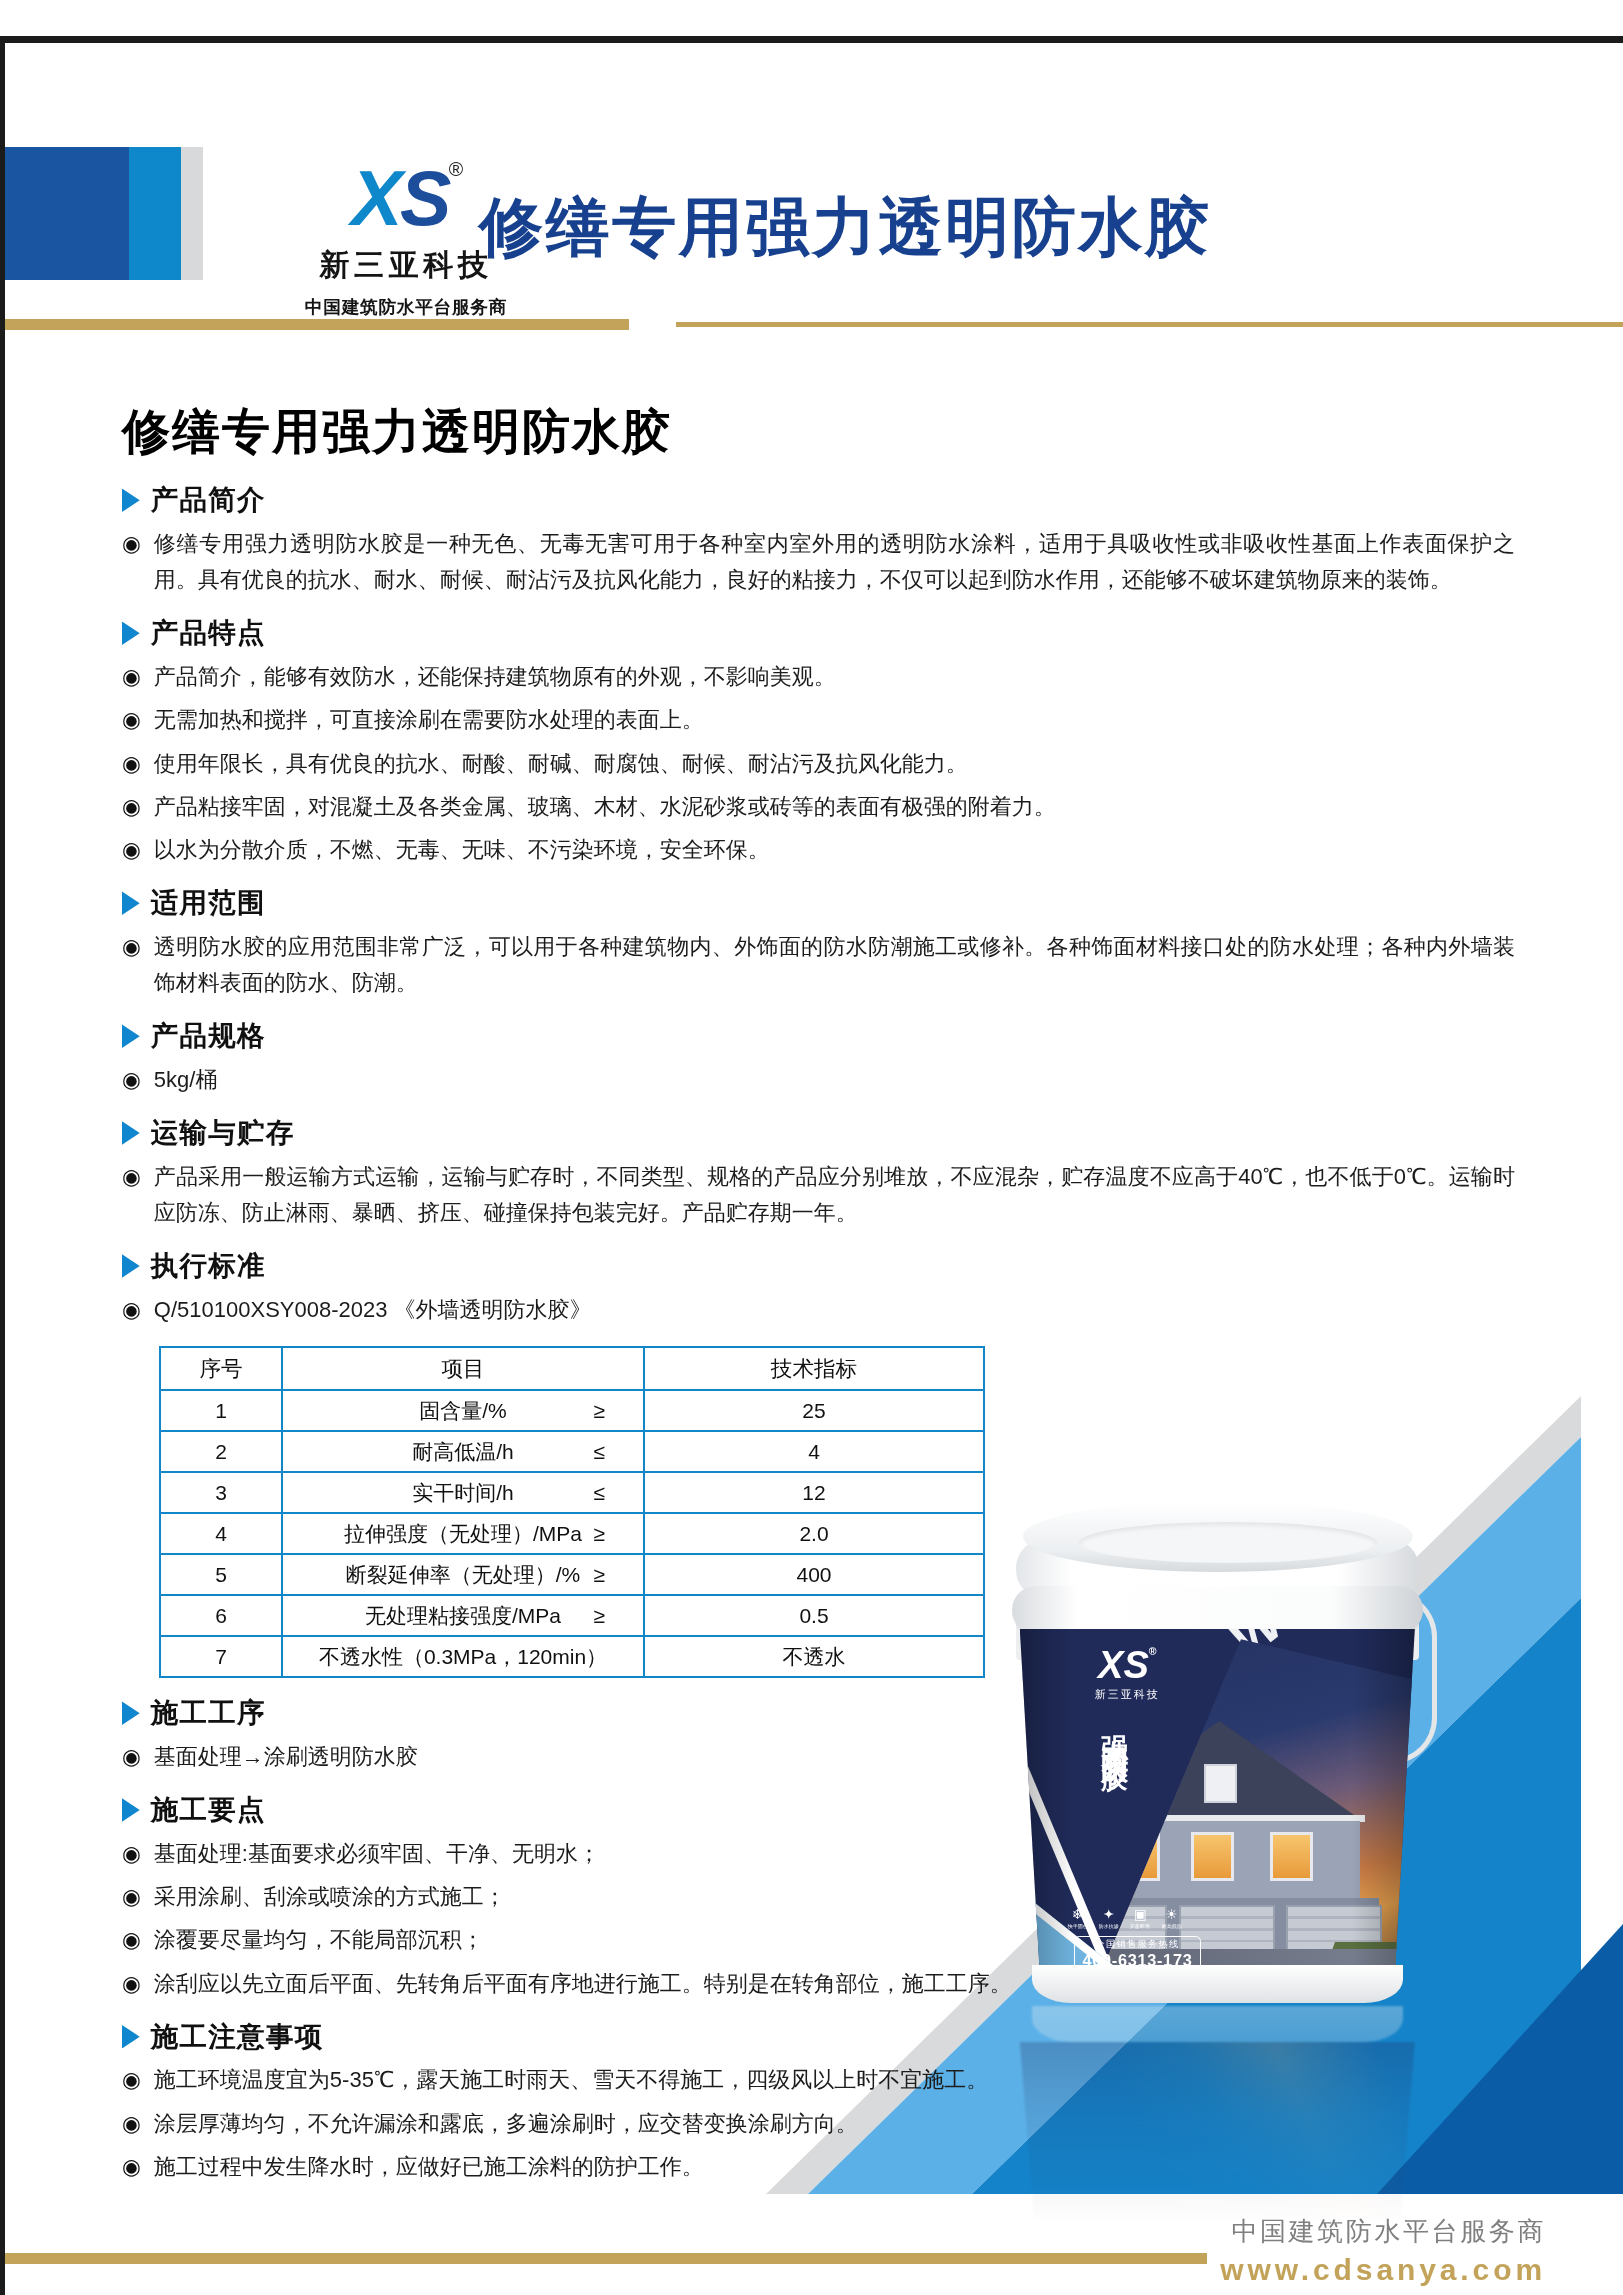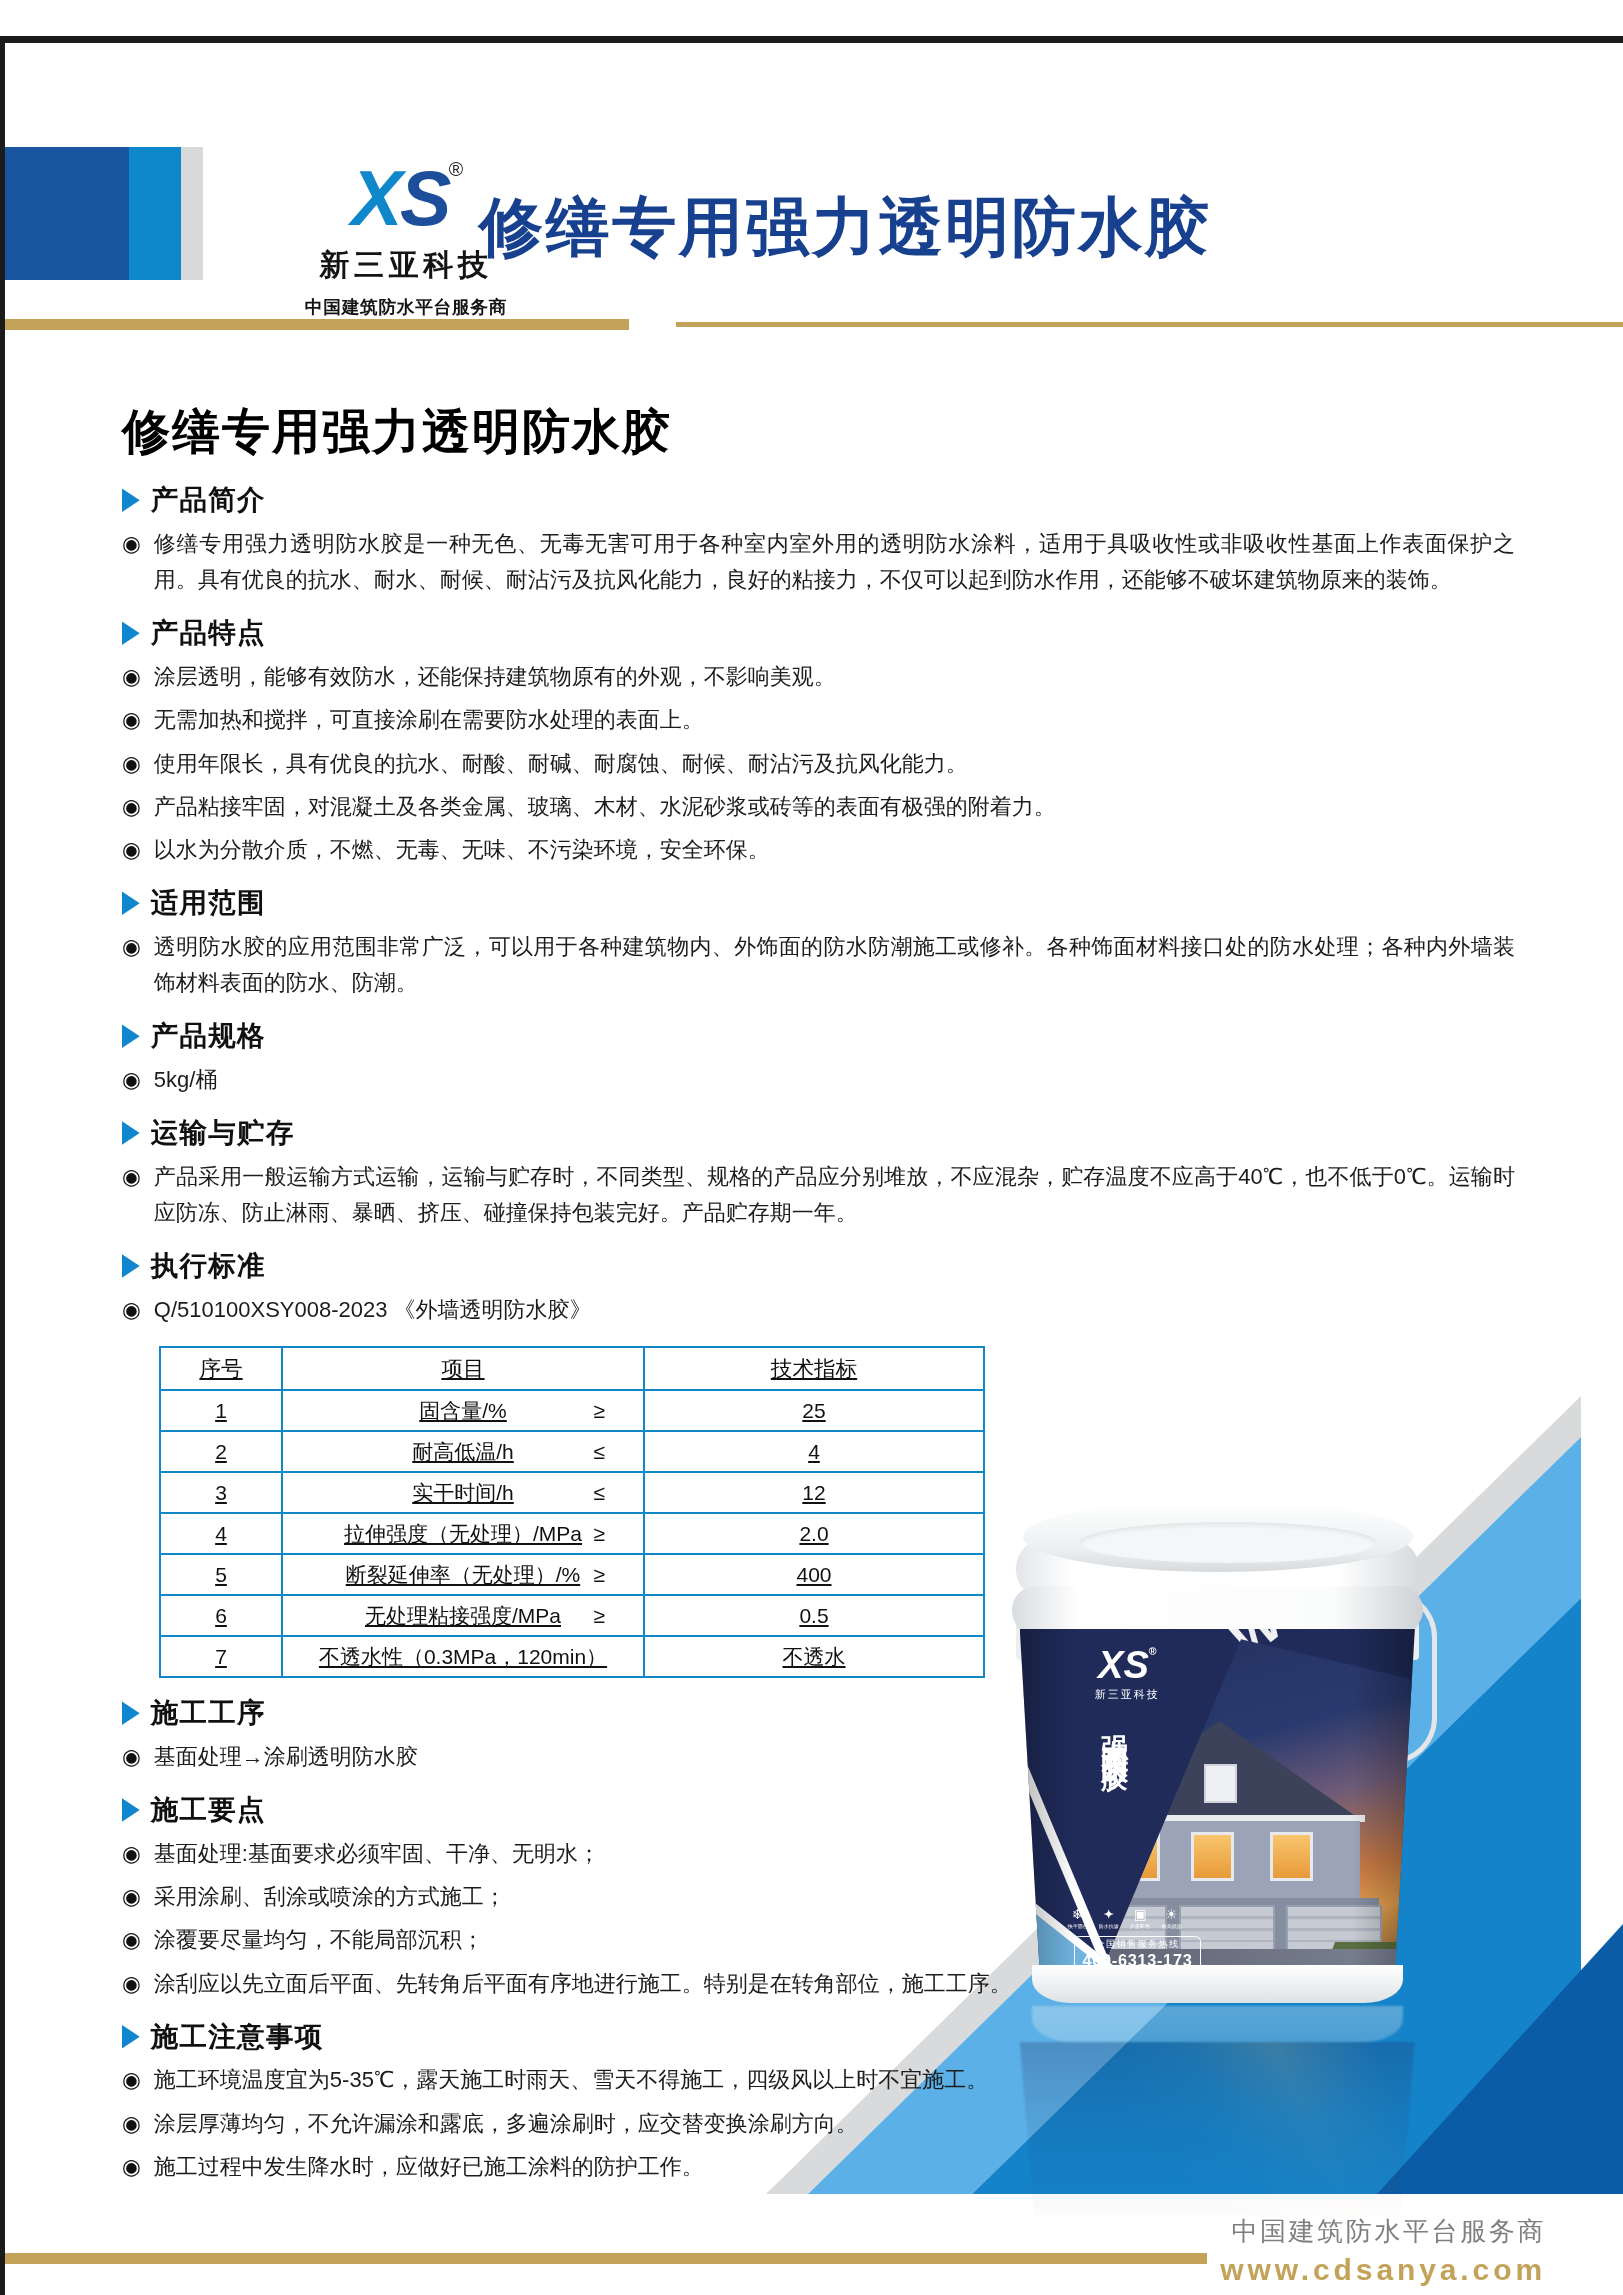--- a/index.html
+++ b/index.html
@@ -46,21 +46,21 @@
        margin-right:11px;flex:none;}
   .sec-title{font-size:27.5px;font-weight:bold;color:#101010;letter-spacing:1.3px;text-align:center;}
   .bullet{display:flex;margin-bottom:7.2px;}
   .dot{font-size:21.6px;line-height:1.64;margin-right:13px;color:#111;flex:none;}
   .btxt{font-size:22px;line-height:1.64;color:#1c1c1c;text-align:justify;}
   .narrow{max-width:916px;}
 
   
   .spec-table{border-collapse:collapse;margin:18.3px 0 3.9px 37px;background:#fff;}
   .spec-table th,.spec-table td{border:2px solid #1187c8;font-size:21px;color:#111;
-      text-align:center;font-weight:normal;padding:0;text-decoration:underline;}
+      text-align:center;font-weight:normal;padding:0;}
   .spec-table th{height:41px;font-size:21.6px;}
   .spec-table td{height:39px;}
   .c-no{width:120px;}
   .c-item{width:360px;}
   .c-val{width:338px;}
   .item-cell{position:relative;}
   .cmp{position:absolute;right:38px;top:50%;transform:translateY(-50%);}
 
   
   .bucket{position:absolute;left:1012px;top:1457px;width:411px;height:511px;z-index:4;}
@@ -189,21 +189,21 @@
       </div>
     </div>
 
     <div class="section">
       <div class="sec-hdr">
         <div class="tri"></div>
         <div class="sec-title">产品特点</div>
       </div>
       <div class="bullet">
           <span class="dot">◉</span>
-          <span class="btxt">涂层透明，能够有效防水，还能保持建筑物原有的外观，不影响美观。</span>
+          <span class="btxt">产品简介，能够有效防水，还能保持建筑物原有的外观，不影响美观。</span>
         </div>
       <div class="bullet">
           <span class="dot">◉</span>
           <span class="btxt">无需加热和搅拌，可直接涂刷在需要防水处理的表面上。</span>
         </div>
       <div class="bullet">
           <span class="dot">◉</span>
           <span class="btxt">使用年限长，具有优良的抗水、耐酸、耐碱、耐腐蚀、耐候、耐沾污及抗风化能力。</span>
         </div>
       <div class="bullet">

